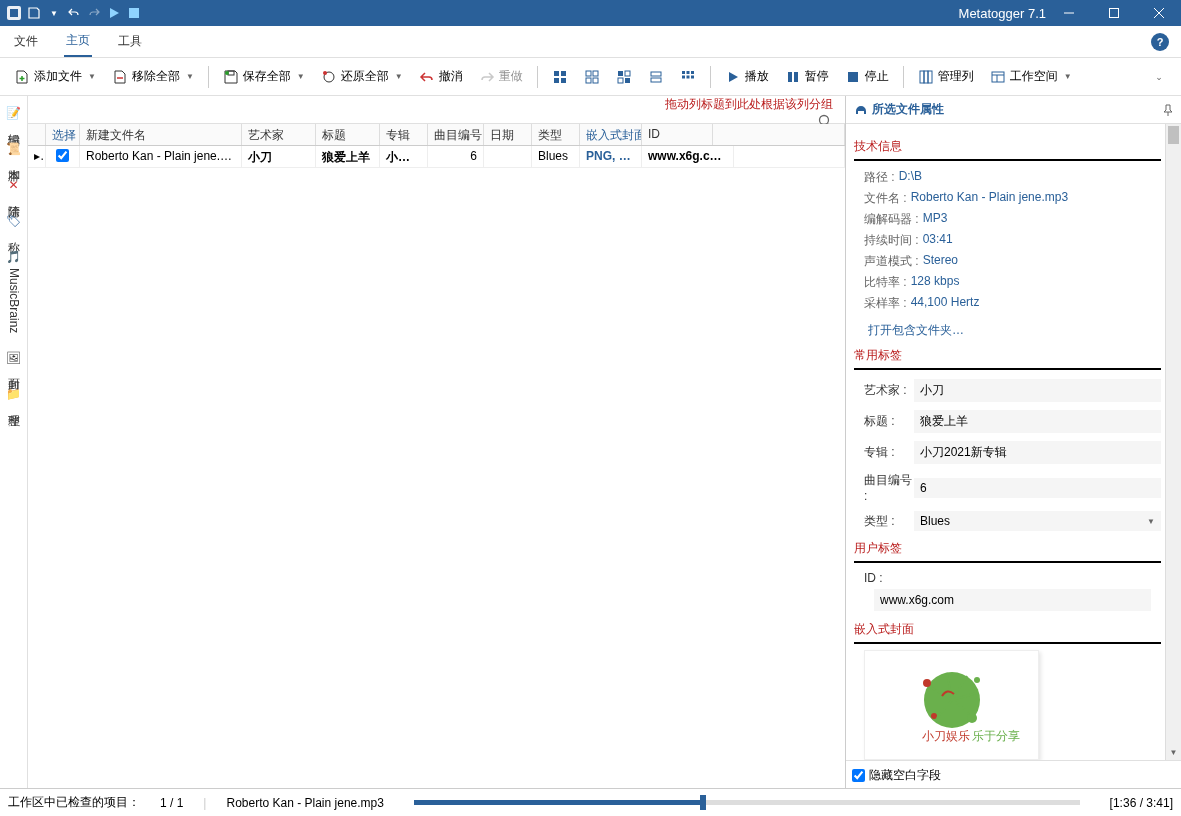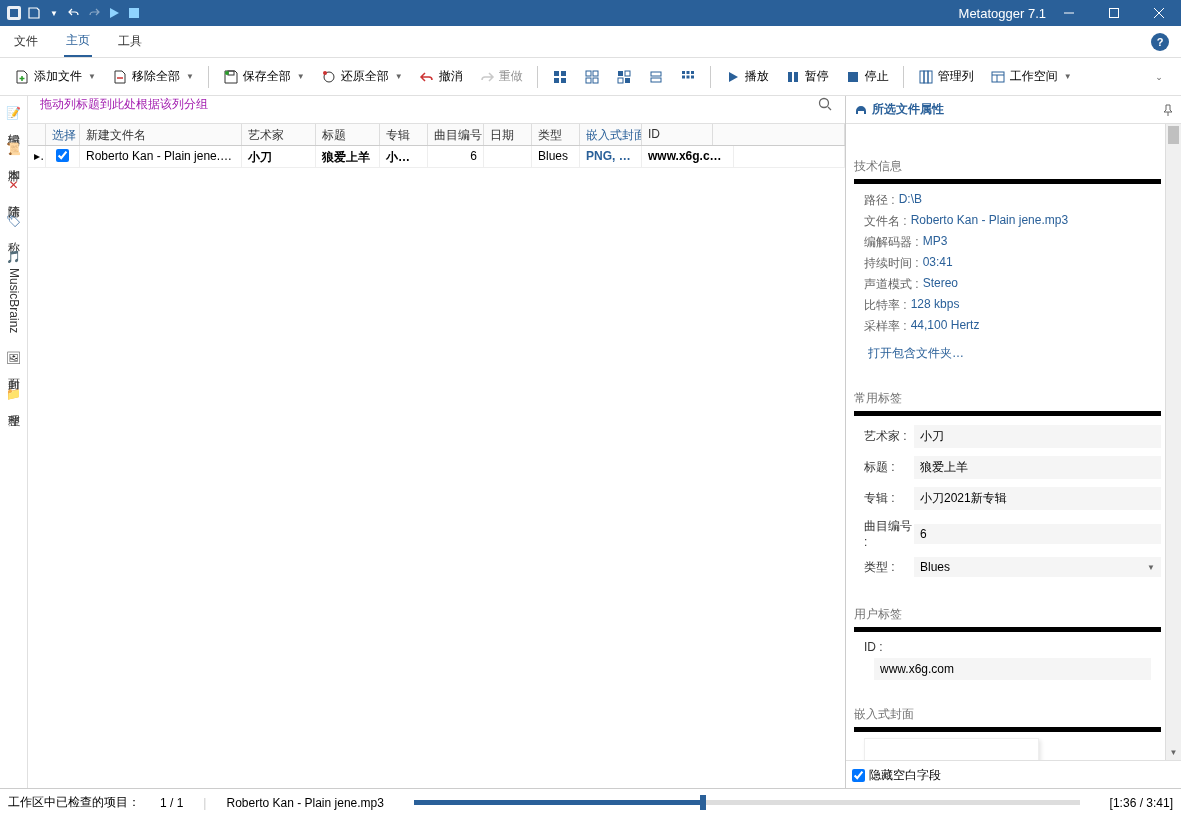--- a/index.html
+++ b/index.html
@@ -28,42 +28,42 @@
 .disabled { opacity: 0.45; }
 .toolbar-right { margin-left: auto; display: flex; align-items: center; gap: 4px; }
 
 
 .main { flex: 1; display: flex; overflow: hidden; }
 .sidebar-left { width: 28px; background: #fff; border-right: 1px solid #e0e0e0; display: flex; flex-direction: column; align-items: center; padding-top: 6px; gap: 10px; }
 .sidebar-tab { writing-mode: vertical-rl; text-orientation: mixed; cursor: pointer; padding: 4px 2px; display: flex; align-items: center; gap: 4px; color: #333; }
 .sidebar-tab .si { writing-mode: horizontal-tb; }
 
 .center { flex: 1; display: flex; flex-direction: column; border-right: 1px solid #ccc; }
-.grid-header-bar { height: 28px; display: flex; align-items: flex-start; padding: 0 12px; color: #a21caf; border-bottom: 1px solid #e0e0e0; }
+.grid-header-bar { height: 28px; display: flex; align-items: flex-end; padding: 0 12px; color: #b91c1c; border-bottom: 1px solid #e0e0e0; flex-direction: column; }
 .search-icon { margin-left: auto; color: #666; }
 .grid-head { display: flex; height: 22px; border-bottom: 1px solid #ccc; background: #fafafa; }
 .grid-head .gh { border-right: 1px solid #ddd; padding: 3px 6px; font-size: 12px; color: #333; overflow: hidden; white-space: nowrap; }
 .gh.sel { color: #2a6099; }
 .gh.embed { color: #2a6099; }
 .grid-row { display: flex; height: 22px; border-bottom: 1px solid #eee; }
 .grid-row .gc { border-right: 1px solid #eee; padding: 3px 6px; overflow: hidden; white-space: nowrap; text-overflow: ellipsis; }
 .gc.bold { font-weight: bold; }
 .gc.link { color: #2a6099; font-weight: bold; }
 .gc.right { text-align: right; }
 
 
 .panel-right { width: 335px; display: flex; flex-direction: column; background: #fff; }
 .panel-title { height: 28px; display: flex; align-items: center; padding: 0 8px; color: #2a6099; font-weight: bold; border-bottom: 1px solid #e0e0e0; }
 .panel-title .pin { margin-left: auto; color: #666; font-weight: normal; }
 .panel-body { flex: 1; overflow-y: auto; padding: 0 0 0 0; position: relative; }
 .panel-scroll { position: absolute; right: 0; top: 0; width: 16px; height: 100%; background: #f0f0f0; border-left: 1px solid #ddd; }
 .panel-scroll .thumb { position: absolute; left: 2px; right: 2px; top: 2px; height: 18px; background: #c0c0c0; }
 .panel-scroll .arrow { position: absolute; left: 0; right: 0; height: 16px; display: flex; align-items: center; justify-content: center; font-size: 8px; color: #666; }
 .panel-content { padding: 8px 20px 8px 8px; }
-.section-title { color: #737373; padding: 4px 0; margin-top: 22px; border-bottom: 5px solid #000000; margin-bottom: 6px; }
+.section-title { color: #b91c1c; padding: 4px 0; margin-top: 2px; border-bottom: 2px solid #000000; margin-bottom: 6px; }
 .kv { padding: 2px 10px; display: flex; }
 .kv .k { color: #666; }
 .kv .v { color: #2a6099; margin-left: 4px; }
 .kv .v.link { cursor: pointer; }
 .field-row { display: flex; align-items: center; padding: 3px 0; margin-bottom: 2px; }
 .field-row .fl { width: 60px; color: #333; padding-left: 10px; }
 .field-row .fv { flex: 1; background: #f5f5f5; padding: 3px 6px; border: none; }
 .field-row .fv.dd { display: flex; justify-content: space-between; align-items: center; }
 .user-tag-label { padding: 2px 10px; color: #333; }
 .user-tag-val { margin: 2px 10px 6px 20px; background: #f5f5f5; padding: 4px 6px; }

